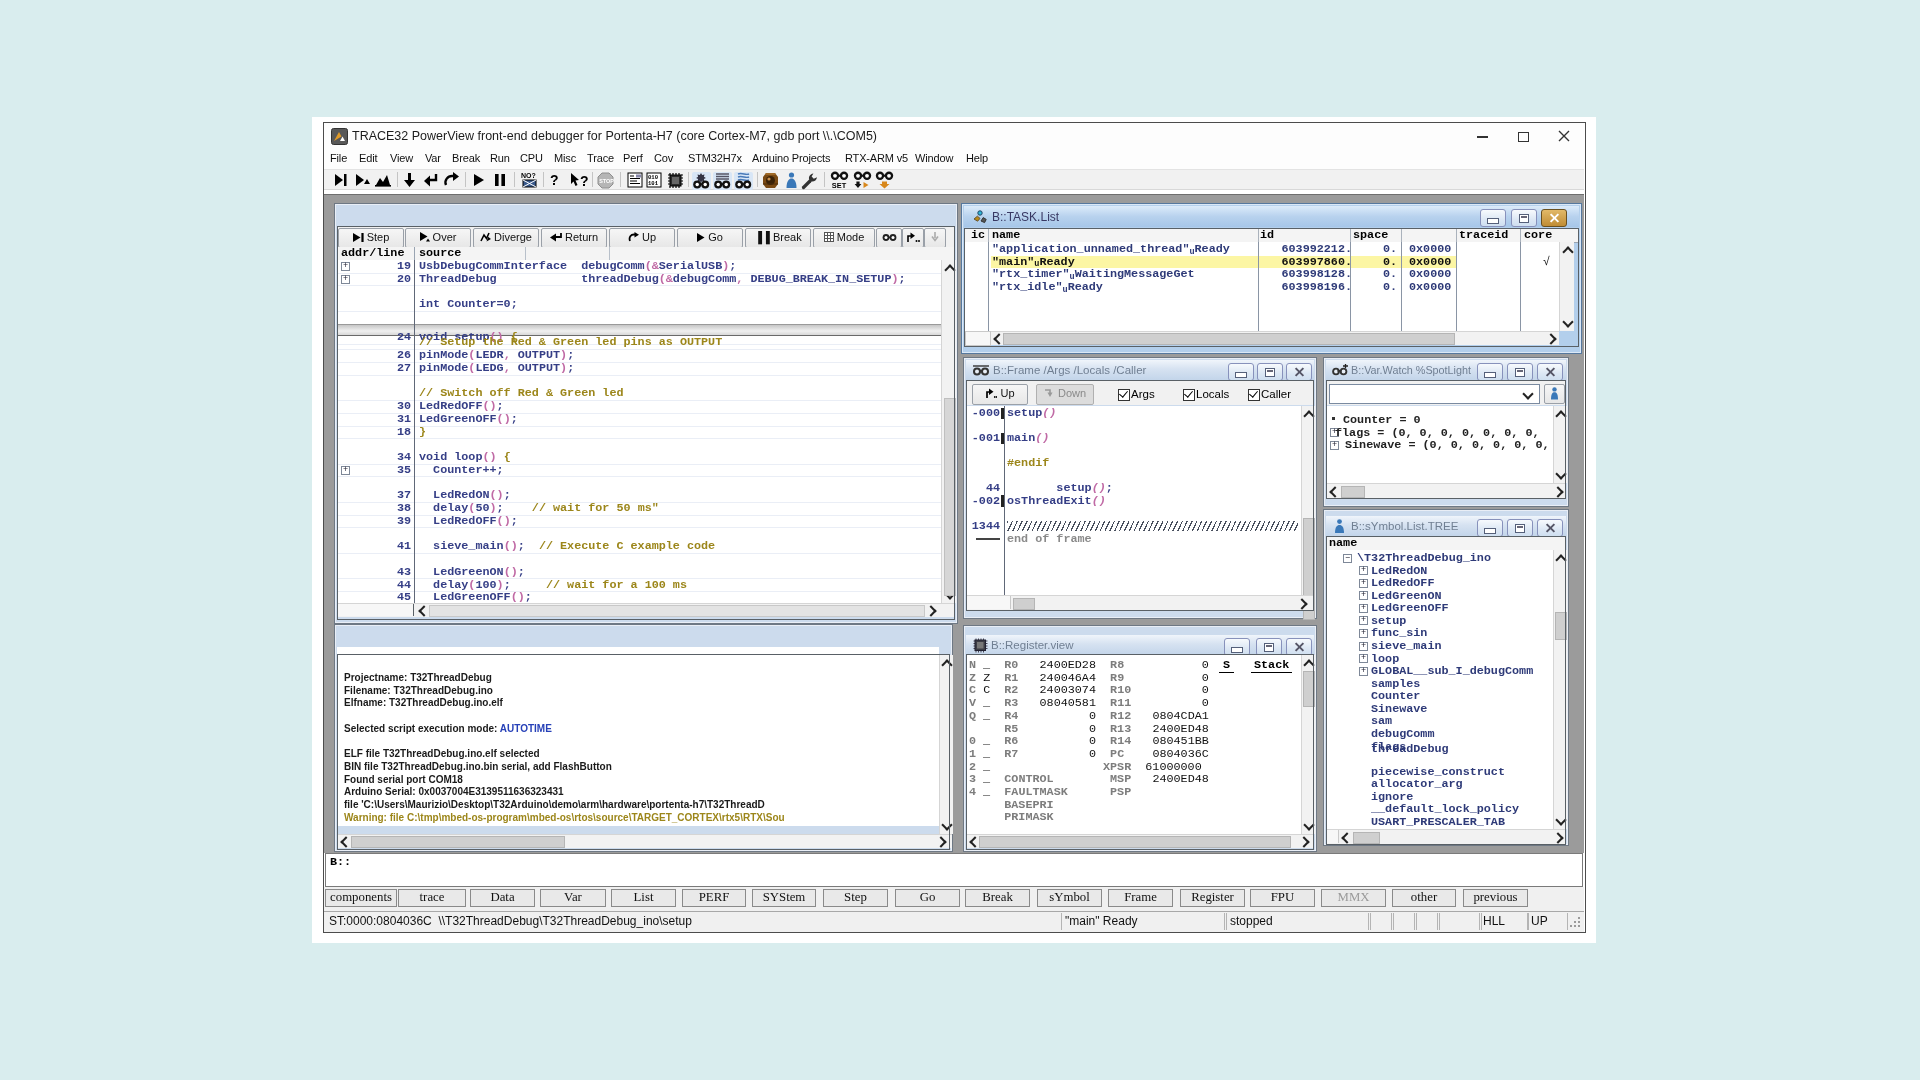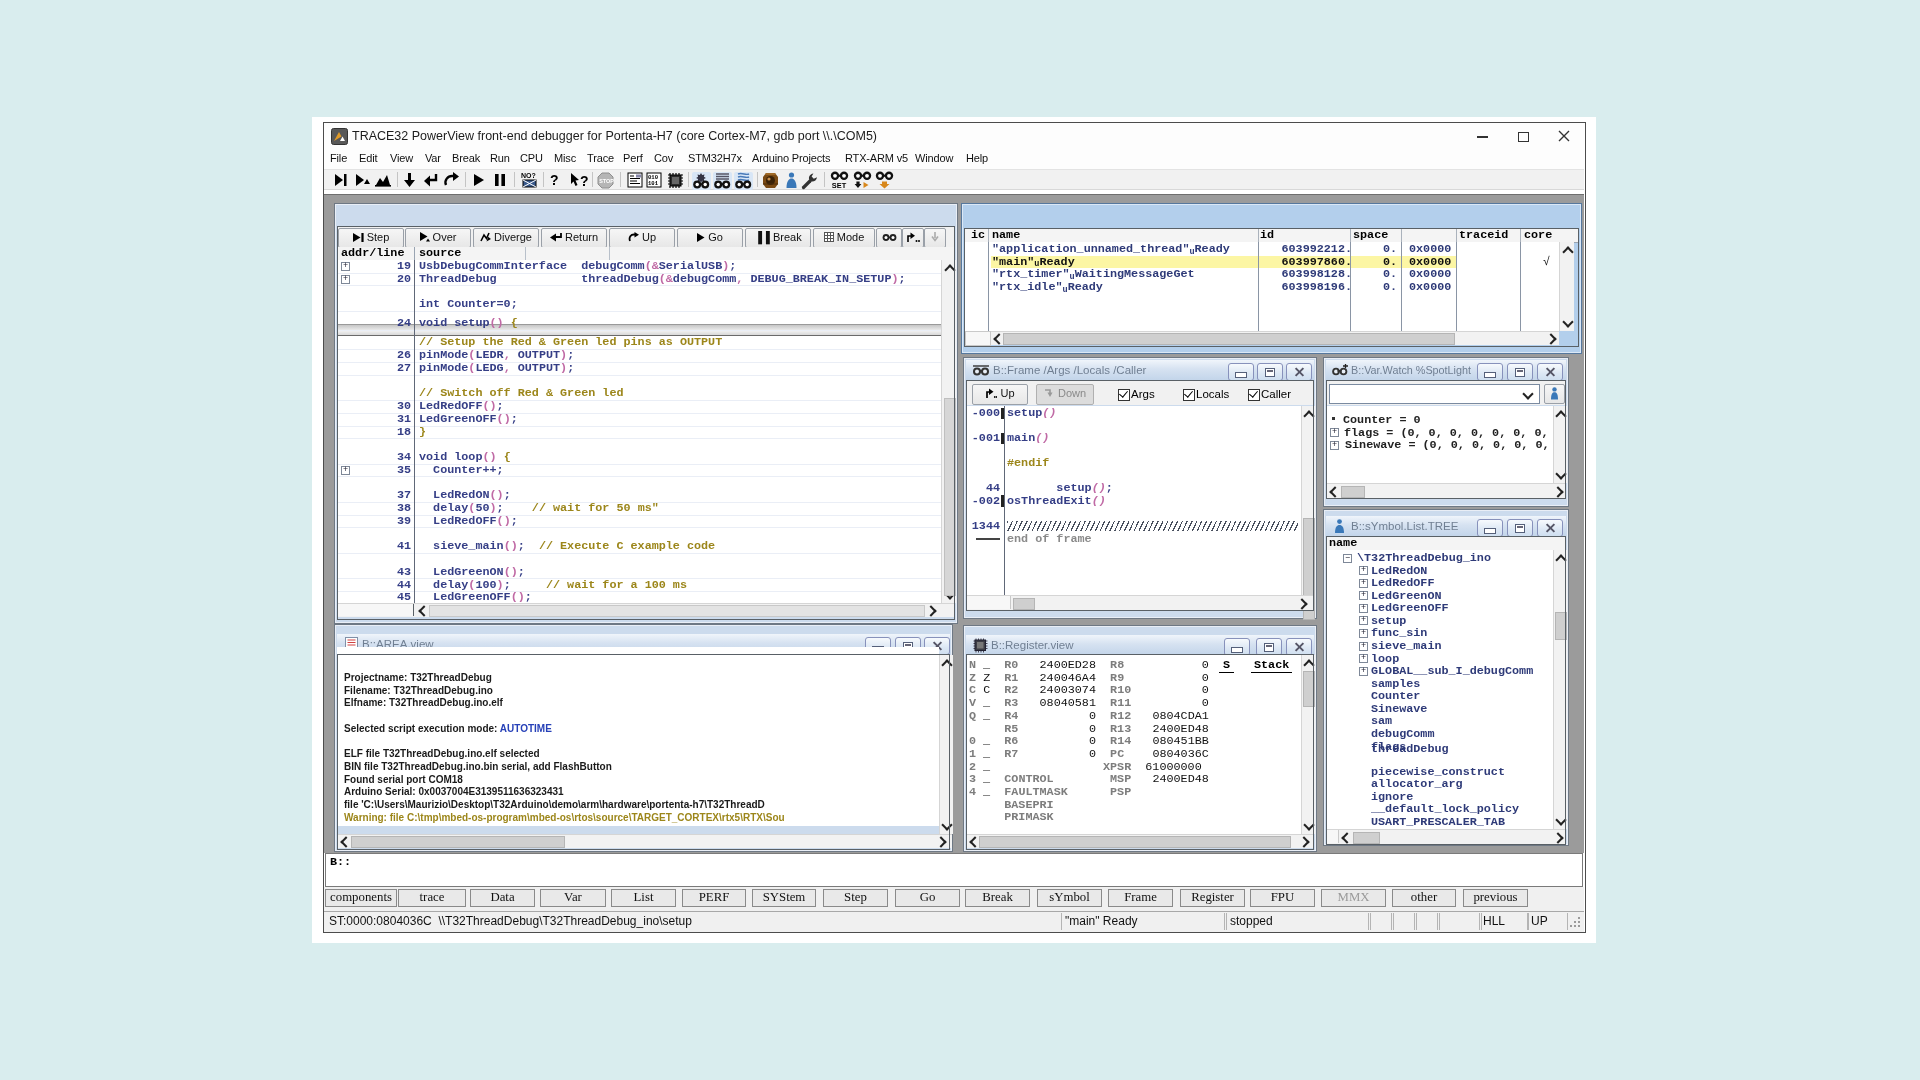--- a/index.html
+++ b/index.html
@@ -295,21 +295,21 @@
     <div class="a mono" style="left:6px;top:43px;color:#000">addr/line</div>
     <div class="a mono" style="left:84px;top:43px;color:#000">source</div>
     <div class="vline" style="left:79px;top:43px;height:13px;background:#99a4b2"></div>
     <div class="vline" style="left:190px;top:43px;height:13px;background:#b8c0ca"></div>
     <div class="vline" style="left:274px;top:43px;height:13px;background:#b8c0ca"></div>
     <div class="content" style="left:2px;top:56px;width:604px;height:343px;overflow:hidden">
       <div class="a" style="top:63.7px;left:0;width:604px;height:10.7px;background:linear-gradient(#c6c6c6,#f0f0f0 60%,#d8d8d8);border-top:1px solid #9a9a9a;border-bottom:1px solid #6a6a6a"></div>
       <div class="crow" style="top:0px"><span class="pl" style="left:4px;top:2px">+</span><span class="ln">19</span><span class="ct">UsbDebugCommInterface  debugComm<i class="mg">(&amp;</i>SerialUSB<i class="mg">)</i>;</span></div>
       <div class="crow" style="top:12.7px"><span class="pl" style="left:4px;top:2px">+</span><span class="ln">20</span><span class="ct">ThreadDebug            threadDebug<i class="mg">(&amp;</i>debugComm<i class="mg">,</i> DEBUG_BREAK_IN_SETUP<i class="mg">)</i>;</span></div>
       <div class="crow" style="top:38.2px"><span class="ct">int Counter=0;</span></div>
-      <div class="crow" style="top:57px"><span class="ln">24</span><span class="ct">void setup<i class="mg">()</i> <i class="ol">{</i></span></div>
+      <div class="crow" style="top:71px"><span class="ln">24</span><span class="ct">void setup<i class="mg">()</i> <i class="ol">{</i></span></div>
       <div class="crow" style="top:76.4px"><span class="ct ol">// Setup the Red &amp; Green led pins as OUTPUT</span></div>
       <div class="crow" style="top:89.2px"><span class="ln">26</span><span class="ct">pinMode<i class="mg">(</i>LEDR<i class="mg">,</i> OUTPUT<i class="mg">)</i>;</span></div>
       <div class="crow" style="top:101.9px"><span class="ln">27</span><span class="ct">pinMode<i class="mg">(</i>LEDG<i class="mg">,</i> OUTPUT<i class="mg">)</i>;</span></div>
       <div class="crow" style="top:127.4px"><span class="ct ol">// Switch off Red &amp; Green led</span></div>
       <div class="crow" style="top:140.1px"><span class="ln">30</span><span class="ct">LedRedOFF<i class="mg">()</i>;</span></div>
       <div class="crow" style="top:152.9px"><span class="ln">31</span><span class="ct">LedGreenOFF<i class="mg">()</i>;</span></div>
       <div class="crow" style="top:165.6px"><span class="ln">18</span><span class="ct ol">}</span></div>
       <div class="crow" style="top:191.1px"><span class="ln">34</span><span class="ct">void loop<i class="mg">()</i> <i class="ol">{</i></span></div>
       <div class="crow" style="top:203.8px"><span class="pl" style="left:4px;top:2px">+</span><span class="ln">35</span><span class="ct">  Counter++;</span></div>
       <div class="crow" style="top:229.3px"><span class="ln">37</span><span class="ct">  LedRedON<i class="mg">()</i>;</span></div>
@@ -331,20 +331,37 @@
     <div class="sh" style="left:2px;top:399px;width:618px;height:13px">
       <div class="a" style="left:0;top:0;width:76px;height:12px;background:#f7f7f7;border-right:1px solid #596066"></div>
       <div class="ch chl" style="left:83px;top:3px"></div>
       <div class="ch chr" style="left:590px;top:3px"></div>
       <div class="thumb" style="left:92px;top:1px;width:494px;height:10px;background:#e3e3e3;border-color:#c8c8c8"></div>
     </div>
     <div class="a" style="left:2px;top:22px;width:616px;height:392px;border:1px solid #596066"></div>
   </div>
 
   <div class="a" style="left:961px;top:203px;width:619px;height:149px;background:#b3cfec;border:1px solid #56789e;box-shadow:0 0 0 1px #dbe8f6 inset">
+    <div class="cwt" style="height:21px;background:linear-gradient(#dcebfa,#b8d2ee 50%,#a6c6e8)">
+      <svg class="a" style="left:8px;top:4px" width="15" height="14" viewBox="0 0 15 14">
+          <circle cx="8" cy="3" r="2.2" fill="#30b8d8" stroke="#246"></circle>
+          <path d="M2 9 l3.4-2.8 2.6 2.2 -2.4 2.8 Z" fill="#b88818" stroke="#653"></path>
+          <path d="M9 11 l2.2-3.4 3 1.8 -1.6 3.2 Z" fill="#555" stroke="#333"></path>
+        </svg>
+      <span class="tt" style="left:28px;color:#383863;font-size:12px">B::TASK.List</span>
+      <div class="cwb" style="left:516px">
+          <div class="bar"></div>
+        </div>
+      <div class="cwb" style="left:547px">
+          <div class="box"></div>
+        </div>
+      <div class="cwb" style="left:577px;background:linear-gradient(#e2b968,#c08c34);border-color:#6a5020">
+          <div class="xx wx"></div>
+        </div>
+    </div>
     <div class="hdr" style="left:3px;top:25px;width:613px;height:13px"></div>
     <div class="a mono" style="left:9px;top:25px;color:#000">ic</div>
     <div class="a mono" style="left:30px;top:25px;color:#000">name</div>
     <div class="a mono" style="left:298px;top:25px;color:#000">id</div>
     <div class="a mono" style="left:391px;top:25px;color:#000">space</div>
     <div class="a mono" style="left:497px;top:25px;color:#000">traceid</div>
     <div class="a mono" style="left:562px;top:25px;color:#000">core</div>
     <div class="vline" style="left:26px;top:25px;height:13px;background:#aab2bc"></div>
     <div class="vline" style="left:296px;top:25px;height:13px;background:#aab2bc"></div>
     <div class="vline" style="left:388px;top:25px;height:13px;background:#aab2bc"></div>
@@ -464,21 +481,21 @@
     </div>
     <div class="tb" style="left:2px;top:22px;width:240px;height:25px"></div>
     <div class="a" style="left:5px;top:26px;width:209px;height:18px;background:#fff;border:1px solid #7a8aa0"></div>
     <div class="ch chd" style="left:200px;top:32px"></div>
     <div class="tbbtn" style="left:220px;top:26px;width:19px;height:18px"><svg width="9" height="13" viewBox="0 0 9 13" style="margin-top:2px">
           <circle cx="4.5" cy="2.4" r="2.2" fill="#3a78b8"></circle>
           <path d="M1 12.5 C1 7 2.5 5.2 4.5 5.2 C6.5 5.2 8 7 8 12.5 Z" fill="#3a78b8"></path>
         </svg></div>
     <div class="content" style="left:2px;top:48px;width:227px;height:77px;overflow:hidden">
       <div class="wrow" style="top:8px"><span class="a" style="left:6px;top:3px;width:3px;height:3px;background:#333"></span><span style="position:absolute;left:17px">Counter = 0</span></div>
-      <div class="wrow" style="top:20.7px"><span class="pl" style="left:4px;top:1.5px">+</span><span style="position:absolute;left:18px">flags = (0, 0, 0, 0, 0, 0, 0,</span></div>
+      <div class="wrow" style="top:20.7px"><span class="pl" style="left:4px;top:1.5px">+</span><span style="position:absolute;left:9px">flags = (0, 0, 0, 0, 0, 0, 0,</span></div>
       <div class="wrow" style="top:33.4px"><span class="pl" style="left:4px;top:1.5px">+</span><span style="position:absolute;left:19px">Sinewave = (0, 0, 0, 0, 0, 0,</span></div>
     </div>
     <div class="sv" style="left:229px;top:48px;width:13px;height:77px">
       <div class="ch chu" style="left:3px;top:6px"></div>
       <div class="ch chd" style="left:3px;top:64px"></div>
     </div>
     <div class="sh" style="left:2px;top:125px;width:240px;height:14px">
       <div class="ch chl" style="left:5px;top:4px"></div>
       <div class="ch chr" style="left:228px;top:4px"></div>
       <div class="thumb" style="left:15px;top:1.5px;width:22px;height:10px"></div>
@@ -537,36 +554,20 @@
     <div class="sh" style="left:2px;top:319px;width:240px;height:14px">
       <div class="a" style="left:0;top:0;width:12px;height:13px;background:#f7f7f7;border-right:1px solid #c9c9c9"></div>
       <div class="ch chl" style="left:17px;top:4px"></div>
       <div class="ch chr" style="left:228px;top:4px"></div>
       <div class="thumb" style="left:27px;top:1.5px;width:25px;height:10px"></div>
     </div>
     <div class="a" style="left:2px;top:26px;width:238px;height:307px;border:1px solid #596066"></div>
   </div>
 
   <div class="cw" style="left:334px;top:624px;width:617px;height:226px">
-    <div class="cwt" style="top:9px">
-      <svg class="a" style="left:8px;top:3px" width="13" height="15" viewBox="0 0 13 15">
-          <rect x="0.5" y="0.5" width="12" height="14" fill="#fff" stroke="#8090a8"></rect>
-          <path d="M2.5 3 H10.5 M2.5 5.5 H10.5 M2.5 8 H10.5 M2.5 10.5 H7" stroke="#d04040" stroke-width="1"></path>
-        </svg>
-      <span class="tt" style="left:25px">B::AREA.view</span>
-      <div class="cwb" style="left:528px">
-          <div class="bar"></div>
-        </div>
-      <div class="cwb" style="left:558px">
-          <div class="box"></div>
-        </div>
-      <div class="cwb" style="left:587px">
-          <div class="xx"></div>
-        </div>
-    </div>
     <div class="content" style="left:2px;top:22px;width:602px;height:179px;overflow:hidden">
       <div class="arow" style="top:25px">Projectname: T32ThreadDebug</div>
       <div class="arow" style="top:37.7px">Filename: T32ThreadDebug.ino</div>
       <div class="arow" style="top:50.4px">Elfname: T32ThreadDebug.ino.elf</div>
       <div class="arow" style="top:75.8px">Selected script execution mode: <span style="color:#2741b8">AUTOTIME</span></div>
       <div class="arow" style="top:101.2px">ELF file T32ThreadDebug.ino.elf selected</div>
       <div class="arow" style="top:113.9px">BIN file T32ThreadDebug.ino.bin serial, add FlashButton</div>
       <div class="arow" style="top:126.6px">Found serial port COM18</div>
       <div class="arow" style="top:139.3px">Arduino Serial: 0x0037004E3139511636323431</div>
       <div class="arow" style="top:152px">file 'C:\Users\Maurizio\Desktop\T32Arduino\demo\arm\hardware\portenta-h7\T32ThreadD</div>

